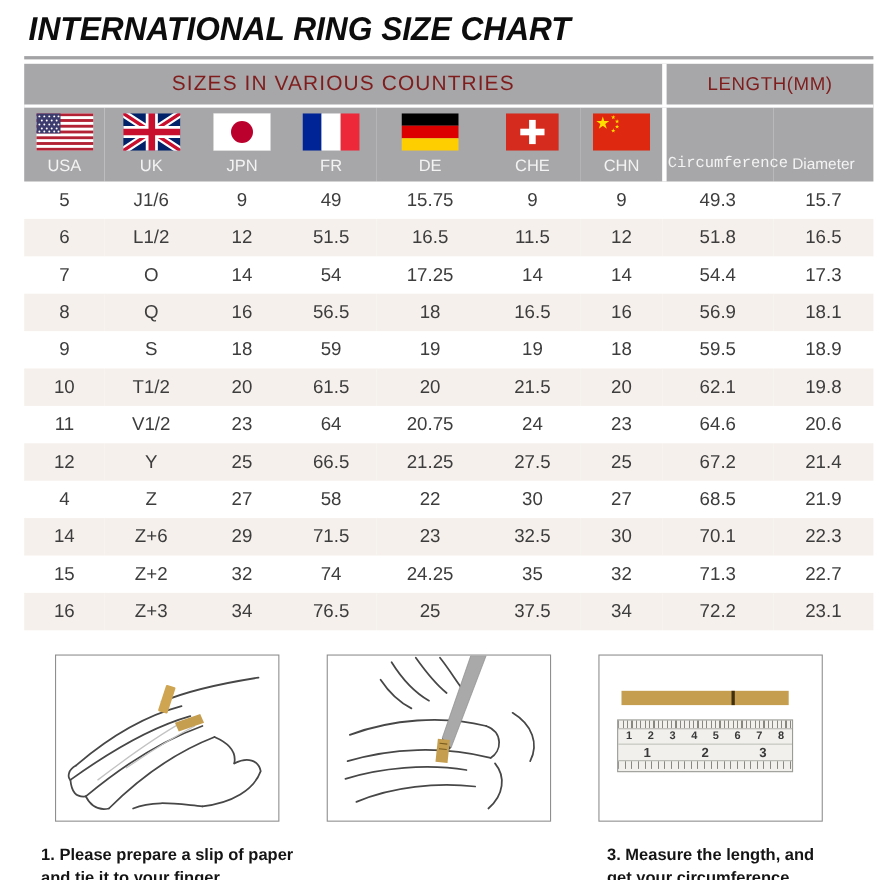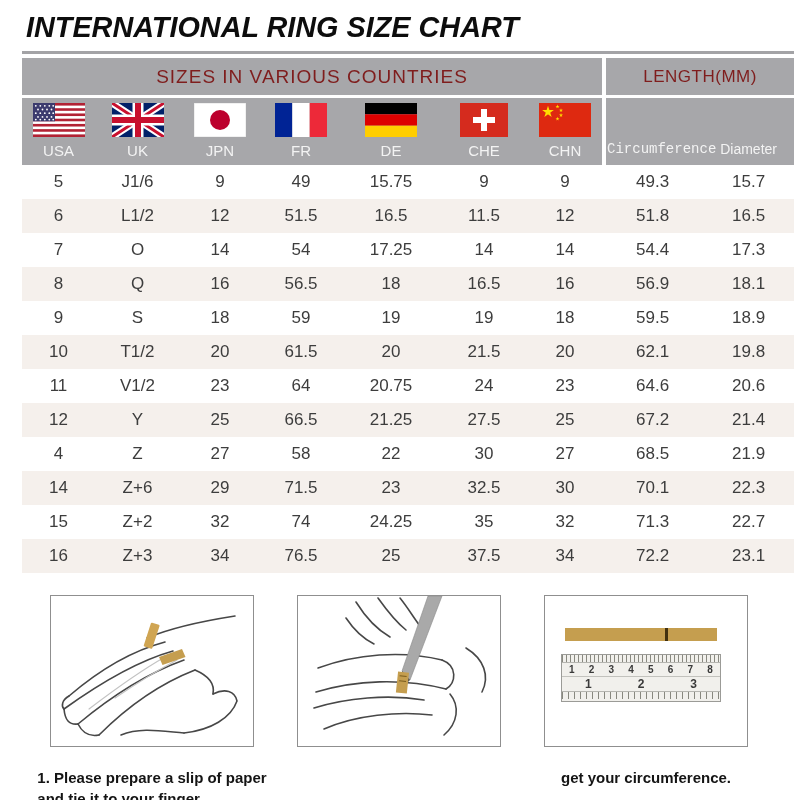--- a/index.html
+++ b/index.html
@@ -417,17 +417,18 @@
           <div class="in-row">
               <span>1</span>
               <span>2</span>
               <span>3</span>
             </div>
           <div class="ticks-bottom"></div>
         </div>
       </div>
     </div>
     <div class="caption">
+      <div>3. Measure the length, and</div>
       <div>get your circumference.</div>
     </div>
   </div>
 
 </div>
 
 </body></html>

